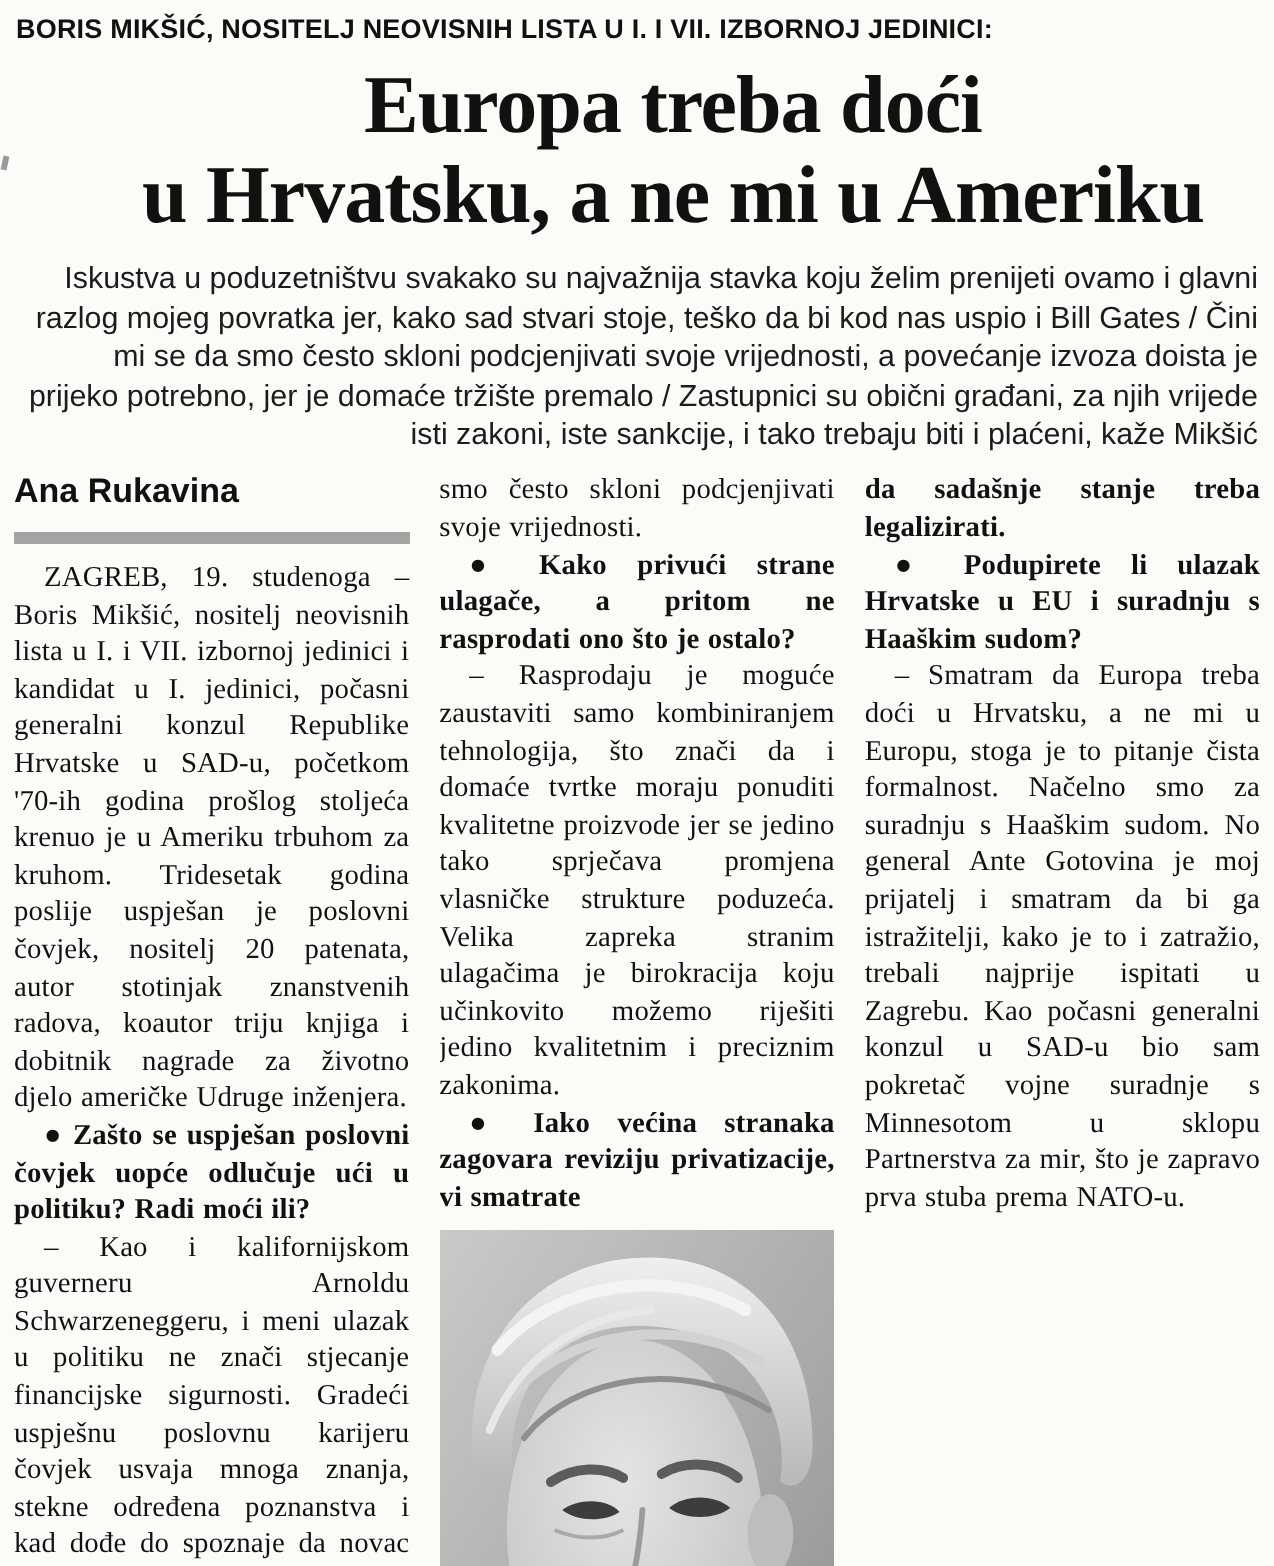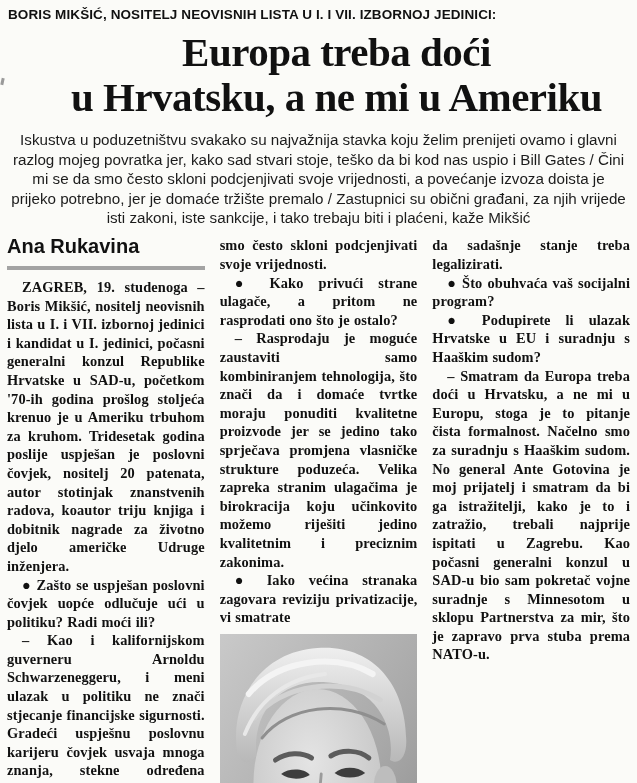--- a/index.html
+++ b/index.html
@@ -28,21 +28,21 @@
     line-height: 1.1;
     text-align: center;
     margin-top: 7px;
     letter-spacing: -0.5px;
     padding-left: 36px;
   }
   .lead {
     font-family: "Liberation Sans", sans-serif;
     font-size: 15.2px;
     line-height: 19.4px;
-    text-align: center;
+    text-align: right;
     color: #1c1c1c;
     padding: 10px 8px 0 8px;
   }
   .columns {
     display: flex;
     gap: 15px;
     padding: 0 7px;
     margin-top: 9px;
     height: 572px;
     overflow: hidden;
@@ -51,32 +51,31 @@
     flex: 1 1 0;
     min-width: 0;
     font-family: "Liberation Serif", serif;
     font-size: 14.4px;
     line-height: 18.6px;
     overflow: hidden;
   }
   .byline {
     font-family: "Liberation Sans", sans-serif;
     font-weight: 700;
-    font-size: 20px;
+    font-size: 17px;
     padding: 1px 0 10px 0;
-    border-bottom: 4px solid #a3a3a3;
+    border-bottom: 6px solid #a3a3a3;
     margin-bottom: 8px;
   }
   .seg {
     margin: 0;
     text-align: justify;
     text-indent: 15px;
     letter-spacing: 0.1px;
     word-spacing: 0.5px;
-    font-weight: bold;
   }
   .seg.cont, .seg.cont-question { text-indent: 0; }
   .seg.question, .seg.cont-question { font-weight: 700; }
   figure.photo { margin: 7px 0 0 0; }
   .photo-frame {
     width: 100%;
     height: 293px;
     display: block;
   }
   .scan-speck {
@@ -174,20 +173,19 @@
 
           <path d="M88,258 C100,264 112,264 122,257" stroke="#9e9e9e" stroke-width="2.5" fill="none"></path>
         </svg>
 
       </figure>
     </div>
 
     <div class="col">
       <div>
           <p class="seg cont-question">da sadašnje stanje treba legalizirati.</p>
-          <p class="seg question">● Što obuhvaća vaš socijalni program?</p>
           <p class="seg question">● Podupirete li ulazak Hrvatske u EU i suradnju s Haaškim sudom?</p>
           <p class="seg answer">– Smatram da Europa treba doći u Hrvatsku, a ne mi u Europu, stoga je to pitanje čista formalnost. Načelno smo za suradnju s Haaškim sudom. No general Ante Gotovina je moj prijatelj i smatram da bi ga istražitelji, kako je to i zatražio, trebali najprije ispitati u Zagrebu. Kao počasni generalni konzul u SAD-u bio sam pokretač vojne suradnje s Minnesotom u sklopu Partnerstva za mir, što je zapravo prva stuba prema NATO-u.</p>
         </div>
     </div>
 
   </div>
 </div>
 
 </body></html>

